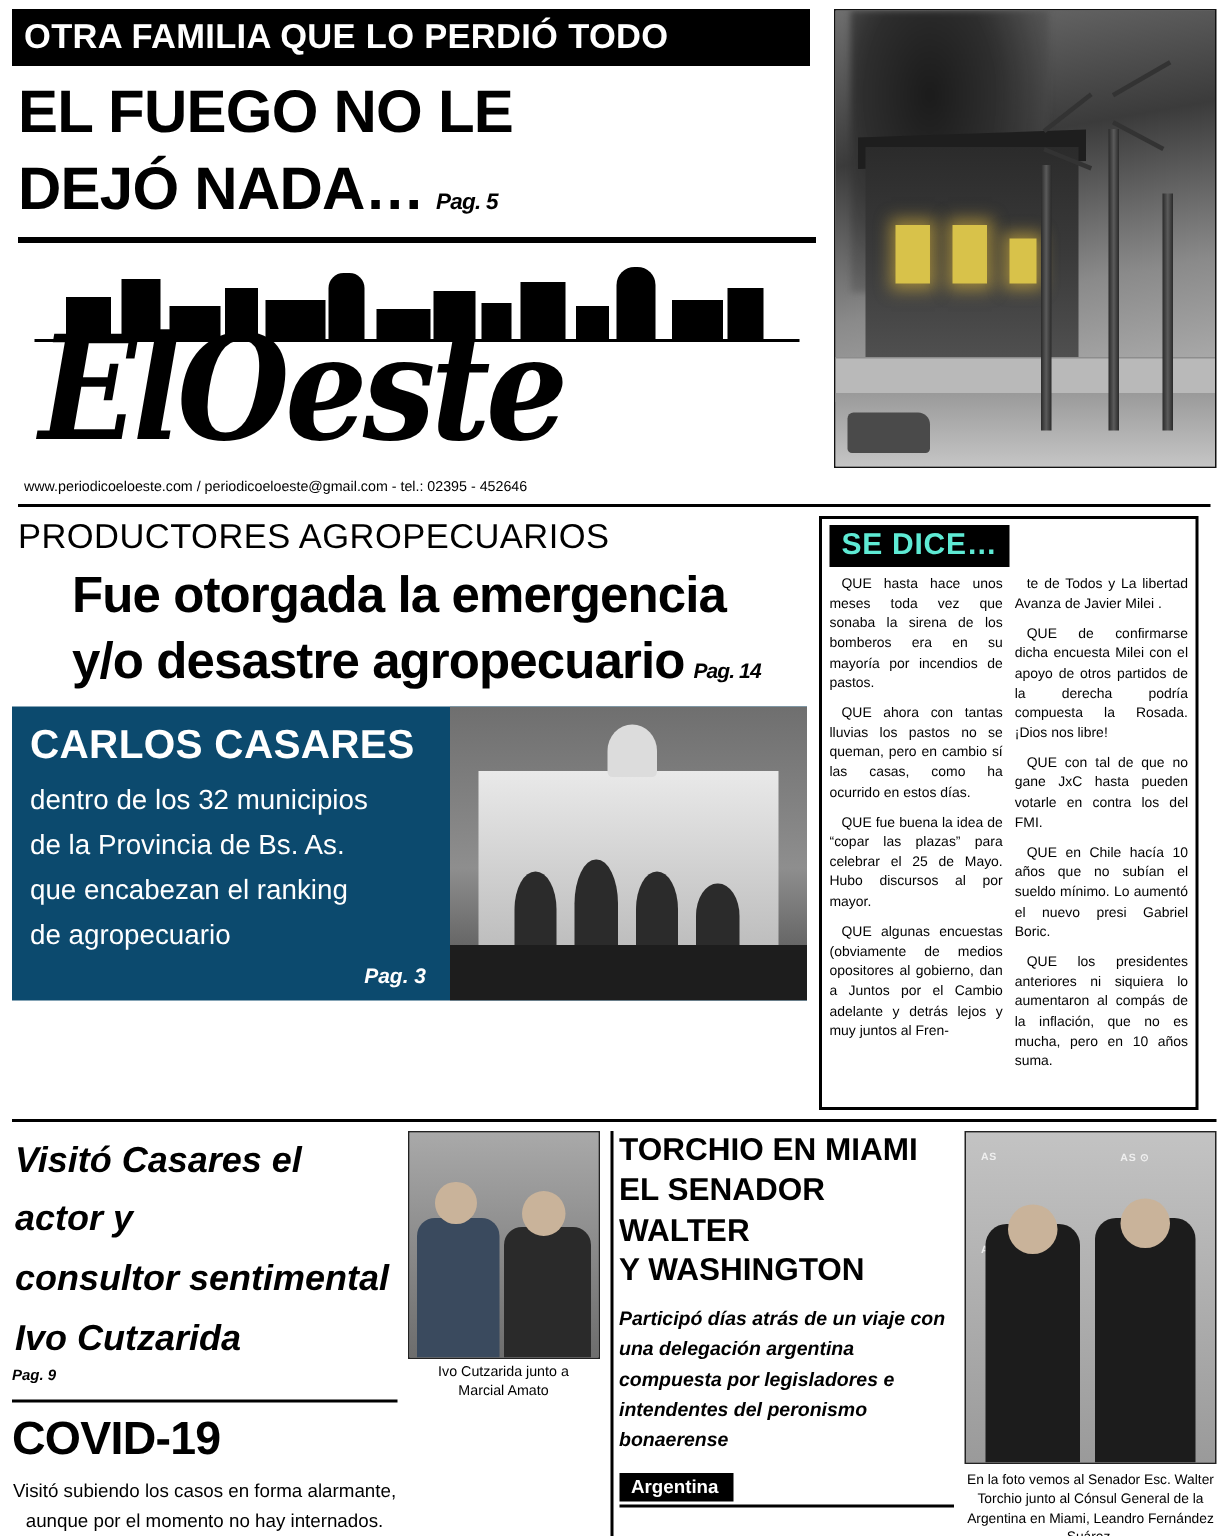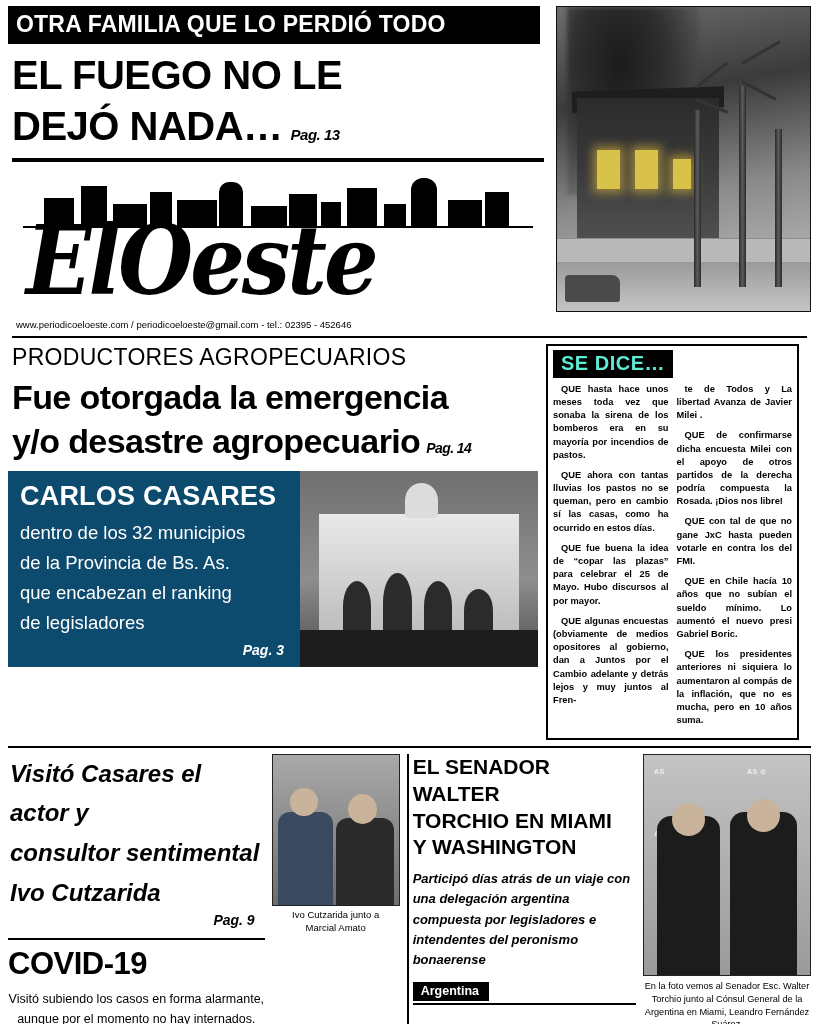--- a/index.html
+++ b/index.html
@@ -120,21 +120,21 @@
     line-height: 1.55;
   }
   .masthead-rule { border-bottom: 2px solid #000; margin: 3px 4px 0 4px; }
 
   
   .sec2 { display: flex; margin-top: 6px; gap: 8px; }
   .agro { width: 530px; }
   .kicker { font-size: 23px; letter-spacing: 0.3px; padding-left: 4px; }
   .agro-head {
     font-size: 34px; font-weight: bold; line-height: 1.3;
-    padding-left: 4px; margin-top: 4px; letter-spacing: -0.6px;
+    padding-left: 4px; margin-top: 4px; letter-spacing: -0.6px; margin-left: 36px;
   }
   .agro-head .pag { font-size: 14px; font-style: italic; font-weight: bold; margin-left: 6px; }
 
   
   .cc-box {
     margin-top: 8px; background: #0c4a6e; color: #fff;
     display: flex; height: 196px; position: relative; overflow: hidden;
   }
   .cc-text { width: 292px; padding: 10px 10px 6px 12px; }
   .cc-title { font-size: 27px; font-weight: bold; letter-spacing: 0.2px; }
@@ -160,30 +160,30 @@
   
   .sedice {
     width: 253px; border: 2px solid #000; padding: 4px 5px 6px 5px;
     height: 396px; overflow: hidden;
   }
   .sedice-title {
     background: #000; color: #5eead4; font-weight: bold; font-size: 20px;
     display: inline-block; padding: 2px 8px 3px 8px; letter-spacing: 0.5px;
   }
   .sedice-cols { display: flex; gap: 8px; margin-top: 5px; }
-  .sedice-col { width: 116px; font-size: 9.3px; line-height: 1.42; text-align: justify; font-weight: bold; }
+  .sedice-col { width: 116px; font-size: 9.3px; line-height: 1.42; text-align: justify; }
   .sedice-col p { margin-bottom: 7px; text-indent: 8px; }
 
   
   .sec3 { display: flex; margin-top: 6px; gap: 7px; border-top: 2px solid #000; padding-top: 6px; }
   .col-left { width: 262px; }
   .ivo-head {
     font-size: 24px; font-style: italic; font-weight: bold; line-height: 1.65; padding-left: 2px;
   }
-  .ivo-pag { text-align: right; font-size: 14px; font-style: italic; font-weight: bold; padding-right: 10px; }
+  .ivo-pag { font-size: 10px; font-style: italic; font-weight: bold; padding-right: 10px; }
   .covid-rule { border-top: 2px solid #000; margin-top: 10px; padding-top: 6px; }
   .covid-title { font-size: 31px; font-weight: bold; letter-spacing: -0.5px; }
   .covid-lead { font-size: 12.5px; line-height: 1.55; margin-top: 8px; text-align: center; }
   .covid-row { display: flex; justify-content: space-between; font-size: 11.5px; margin-top: 5px; }
 
   .col-photo { width: 128px; }
   .ivo-photo {
     width: 128px; height: 152px; position: relative; overflow: hidden;
     background: linear-gradient(180deg,#a9a9a9,#6d6d6d);
     border: 1px solid #222;
@@ -217,21 +217,21 @@
 </head>
 <body>
 
 <div class="page">
 
   <div class="top-area">
     <div class="top-left">
       <div class="top-banner">OTRA FAMILIA QUE LO PERDIÓ TODO</div>
       <div class="headline-big">
         <span>EL FUEGO NO LE</span><br>
-        <span>DEJÓ NADA…</span><span class="pag">Pag. 13</span>
+        <span>DEJÓ NADA…</span><span class="pag">Pag. 5</span>
       </div>
       <div class="rule-thick"></div>
 
       <div class="masthead">
         <div class="skyline">
           <div class="sk-b" style="left:6%;width:30px;height:30px;"></div>
           <div class="sk-b" style="left:13%;width:26px;height:42px;"></div>
           <div class="sk-b" style="left:19%;width:34px;height:24px;"></div>
           <div class="sk-b" style="left:26%;width:22px;height:36px;"></div>
           <div class="sk-b" style="left:31%;width:40px;height:28px;"></div>
@@ -283,21 +283,21 @@
         <span>y/o desastre agropecuario</span><span class="pag">Pag. 14</span>
       </div>
 
       <div class="cc-box">
         <div class="cc-text">
           <div class="cc-title">CARLOS CASARES</div>
           <div class="cc-body">
             <div>dentro de los 32 municipios</div>
             <div>de la Provincia de Bs. As.</div>
             <div>que encabezan el ranking</div>
-            <div>de legisladores</div>
+            <div>de agropecuario</div>
           </div>
           <div class="cc-pag">Pag. 3</div>
         </div>
         <div class="cc-photo">
           <div class="bld"></div>
           <div class="bld-dome"></div>
           <div class="bld-arch" style="left:18%;width:12%;height:26%;"></div>
           <div class="bld-arch" style="left:35%;width:12%;height:30%;"></div>
           <div class="bld-arch" style="left:52%;width:12%;height:26%;"></div>
           <div class="bld-arch" style="left:69%;width:12%;height:22%;"></div>
@@ -362,22 +362,22 @@
         <div class="p-head" style="left:60%;top:26%;width:23%;height:20%;"></div>
       </div>
       <div class="ivo-cap">
         <div>Ivo Cutzarida junto a</div>
         <div>Marcial Amato</div>
       </div>
     </div>
 
     <div class="col-sen">
       <div class="sen-title">
+        <div>TORCHIO EN MIAMI</div>
         <div>EL SENADOR  WALTER</div>
-        <div>TORCHIO EN MIAMI</div>
         <div>Y WASHINGTON</div>
       </div>
       <div class="sen-body">Participó días atrás de un viaje con una delegación argentina compuesta por legisladores e intendentes del peronismo bonaerense</div>
 
       <div class="editorial-tag">Argentina</div>
       <div class="editorial-rule"></div>
       
       
     </div>
 

